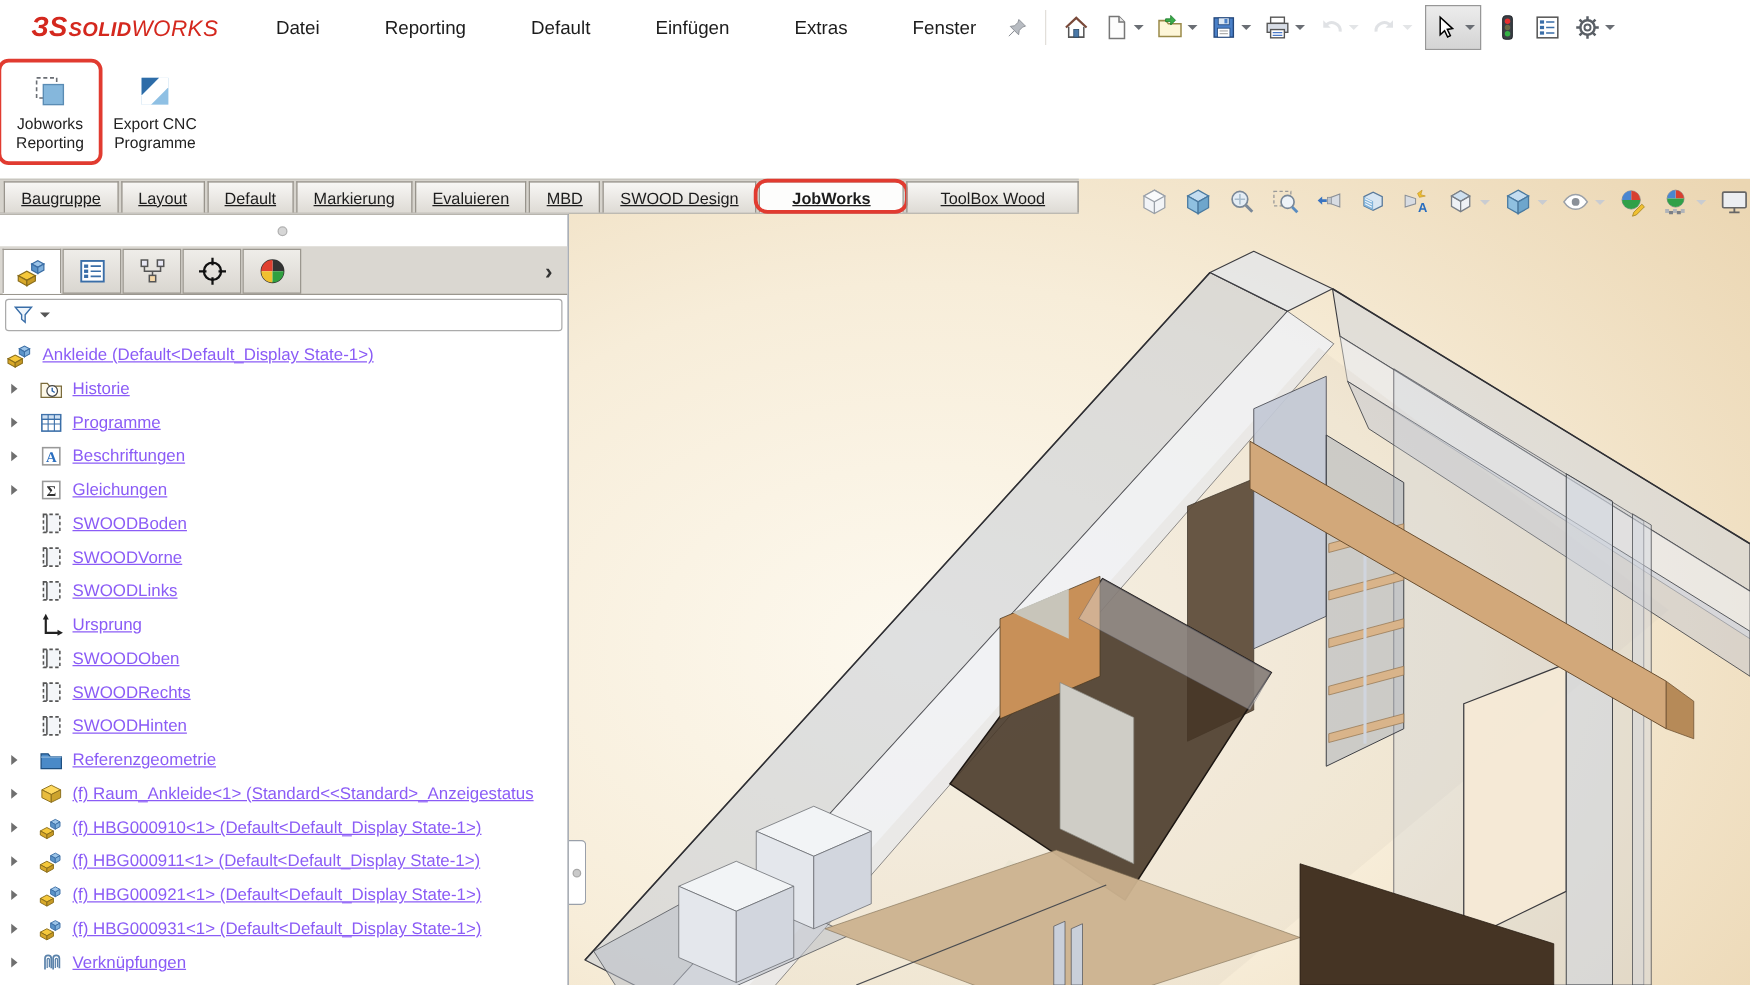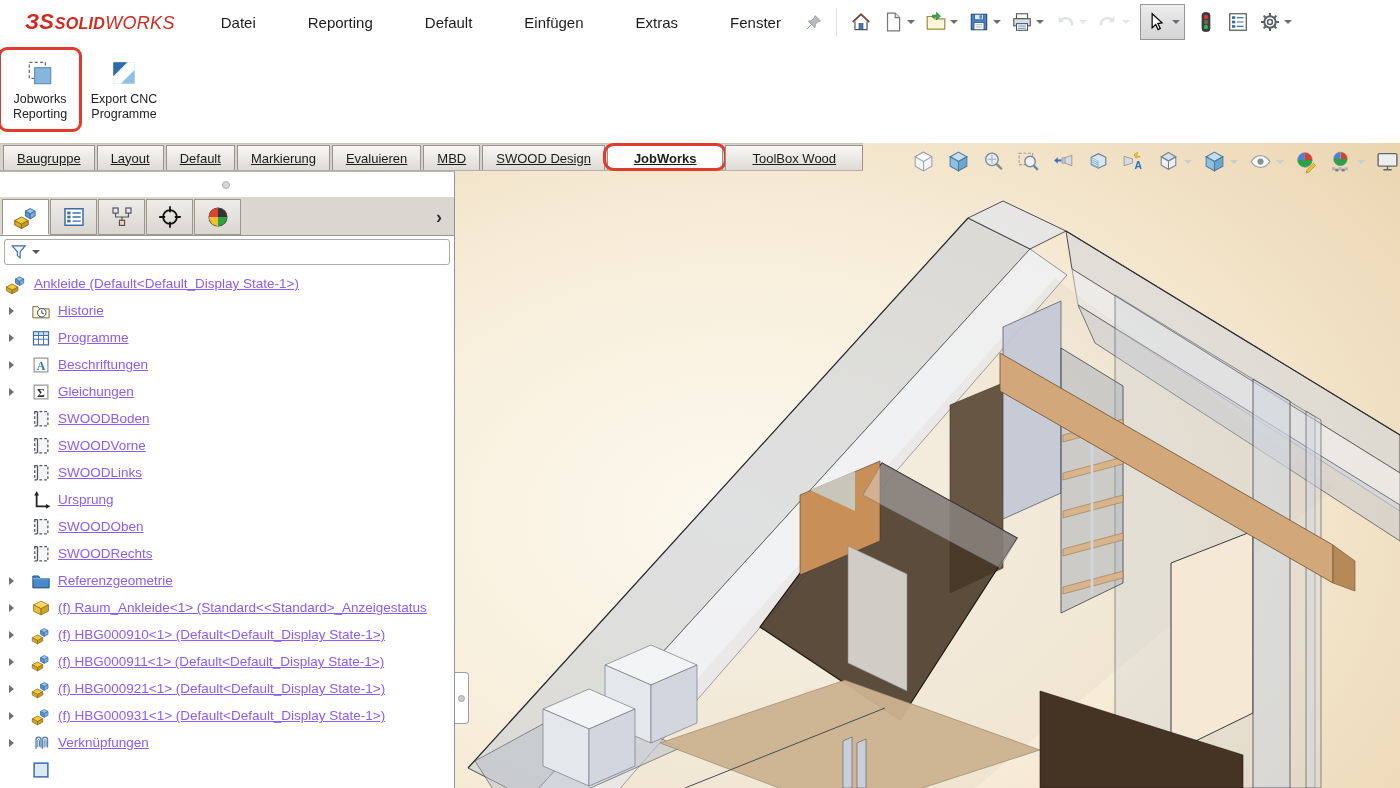--- a/index.html
+++ b/index.html
@@ -685,20 +685,27 @@
         <span class="tlabel">SWOODOben</span>
       </div>
     <div class="trow">
         <span class="exp"></span>
         <svg class="ticon">
           <use href="#sym-plane"></use>
         </svg>
         <span class="tlabel">SWOODRechts</span>
       </div>
     <div class="trow">
+        <span class="exp"></span>
+        <svg class="ticon">
+          <use href="#sym-plane"></use>
+        </svg>
+        <span class="tlabel">SWOODHinten</span>
+      </div>
+    <div class="trow">
         <span class="exp">
           <span class="tri"></span>
         </span>
         <svg class="ticon">
           <use href="#sym-folder"></use>
         </svg>
         <span class="tlabel">Referenzgeometrie</span>
       </div>
     <div class="trow">
         <span class="exp">

